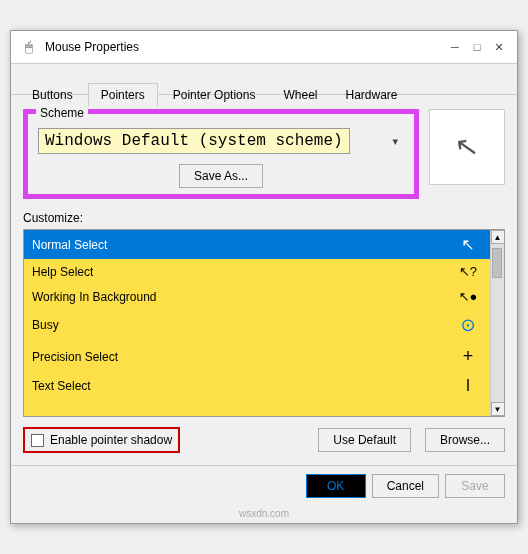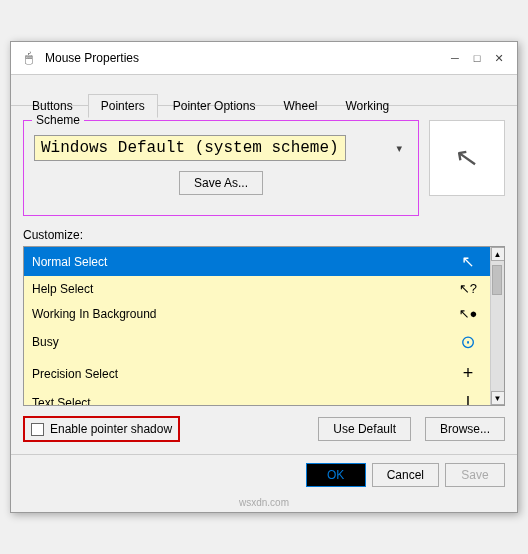--- a/index.html
+++ b/index.html
@@ -88,22 +88,22 @@
       padding: 14px 12px 12px 12px;
     }
 
     .section-group {
       display: flex;
       gap: 10px;
       align-items: flex-start;
     }
 
     .scheme-section {
-      border: 1px solid #d946ef;
-      padding: 8px 10px 20px 10px;
+      border: 5px solid #d946ef;
+      padding: 8px 10px 6px 10px;
       flex: 1;
       position: relative;
       margin-bottom: 12px;
     }
     .scheme-legend {
       position: absolute;
       top: -8px;
       left: 8px;
       background: #f0f0f0;
       padding: 0 4px;
@@ -178,24 +178,24 @@
       line-height: 1;
     }
 
     .customize-label {
       font-size: 12px;
       margin-bottom: 4px;
     }
 
     .list-container {
       border: 1px solid #999;
-      height: 160px;
+      height: 188px;
       overflow: hidden;
       display: flex;
-      background: #fef9c3;
+      background: #fde047;
     }
     .list-items {
       flex: 1;
       overflow-y: auto;
     }
     .list-item {
       display: flex;
       align-items: center;
       justify-content: space-between;
       padding: 5px 8px 5px 8px;
@@ -332,21 +332,21 @@
       <button class="titlebar-btn">□</button>
       <button class="titlebar-btn close">✕</button>
     </div>
   </div>
 
   <div class="tabs">
     <button class="tab">Buttons</button>
     <button class="tab active">Pointers</button>
     <button class="tab">Pointer Options</button>
     <button class="tab">Wheel</button>
-    <button class="tab">Working</button>
+    <button class="tab">Hardware</button>
   </div>
 
   <div class="content">
     <div class="section-group">
 
       <div class="scheme-section">
         <span class="scheme-legend">Scheme</span>
         <div class="scheme-dropdown-row">
           <div class="dropdown-wrapper">
             <select class="scheme-select"><option>Windows Default (system scheme)</option></select>

